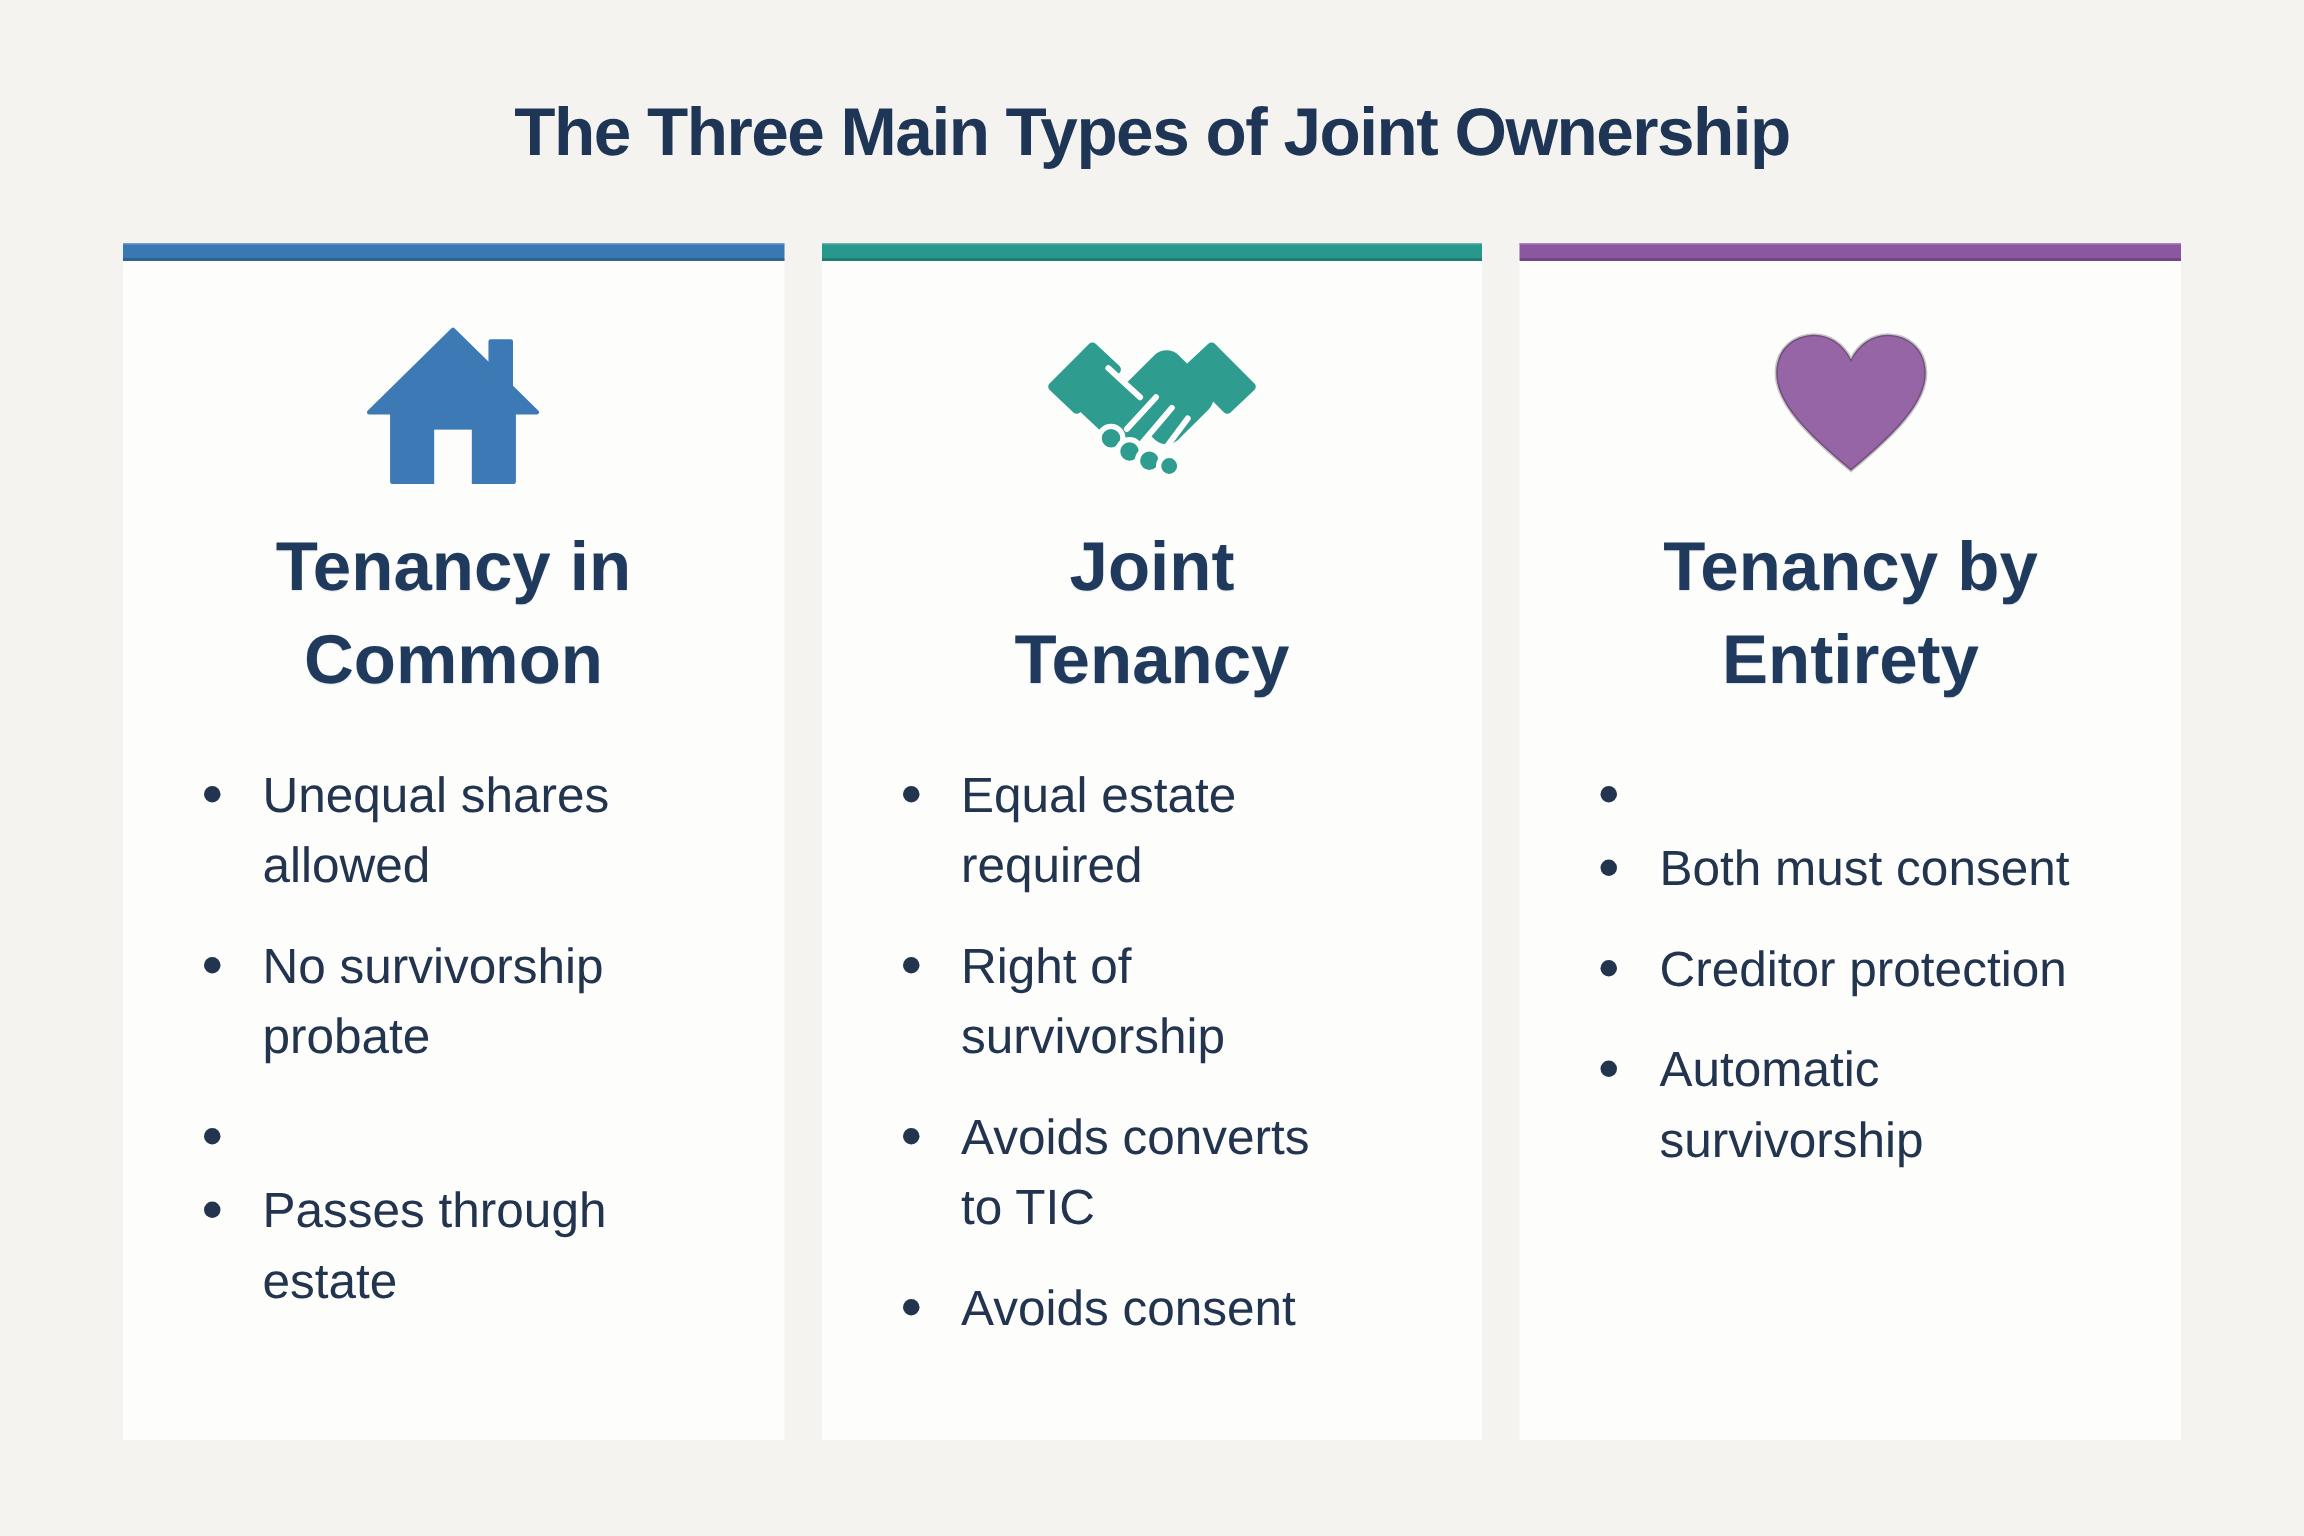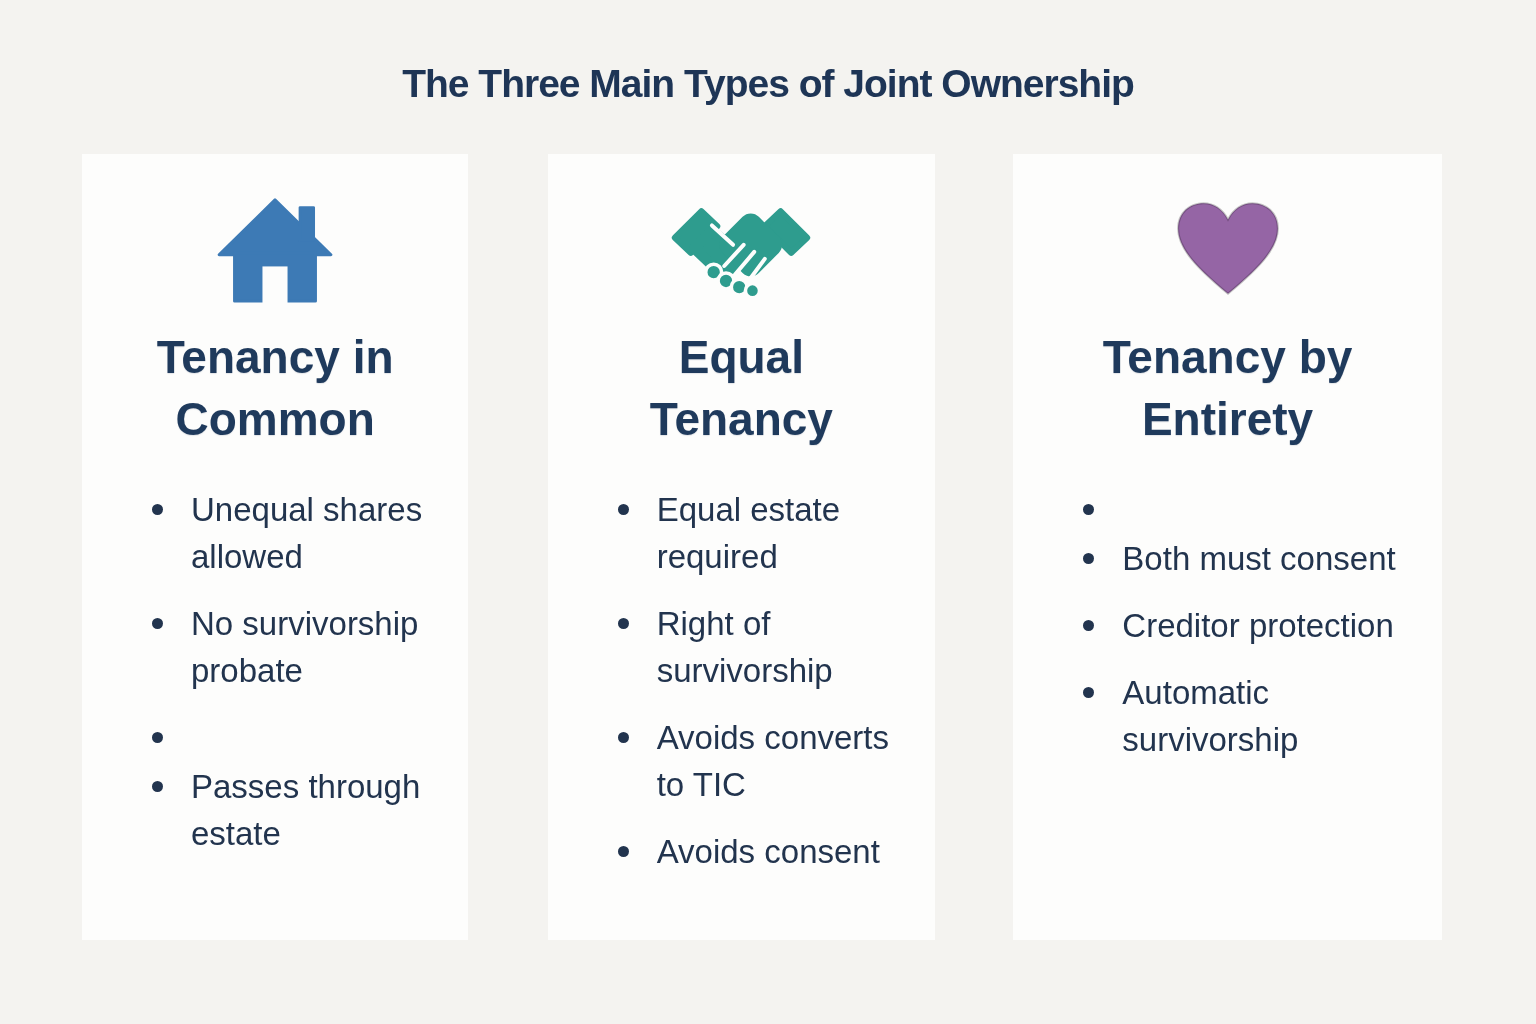--- a/index.html
+++ b/index.html
@@ -7,35 +7,35 @@
     width: 1536px;
     height: 1024px;
     background: #f4f3f0;
     font-family: "Liberation Sans", sans-serif;
     overflow: hidden;
   }
   .page-title {
     margin: 0;
     padding-top: 62px;
     text-align: center;
-    font-size: 39px;
+    font-size: 45px;
     font-weight: 700;
     letter-spacing: -1px;
     color: #1e3556;
   }
   .cards {
     display: flex;
     gap: 25px;
     padding: 0 82px;
     margin-top: 48px;
   }
   .card {
     flex: 1;
     display: flex;
-    flex-direction: row;
+    flex-direction: column;
   }
   .accent-bar {
     height: 12px;
     box-shadow: inset 0 1px 0 rgba(255,255,255,0.28), inset 0 -2px 0 rgba(0,0,0,0.18);
   }
   .card-body {
     background: #fdfdfc;
     height: 786px;
     box-sizing: border-box;
     padding: 40px 30px 0 30px;
@@ -52,21 +52,21 @@
     text-align: center;
     font-size: 46px;
     line-height: 62px;
     font-weight: 700;
     color: #1f3a5c;
     white-space: pre-line;
     text-shadow: 0 1px 1px rgba(30,50,80,0.12);
   }
   ul.bullet-list {
     list-style: none;
-    margin: 16px;
+    margin: 0;
     padding: 0 0 0 24px;
   }
   li.bullet-item {
     display: flex;
     align-items: flex-start;
     margin-bottom: 20px;
   }
   .bullet-dot {
     flex: 0 0 auto;
     width: 11px;
@@ -146,21 +146,21 @@
             <circle cx="98" cy="104" r="8"></circle>
           </g>
           <g stroke="#fdfdfc" stroke-width="4.5" stroke-linecap="round" fill="none">
             <path d="M52 30 L76 52"></path>
             <path d="M88 52 L66 76"></path>
             <path d="M100 60 L78 86"></path>
             <path d="M112 68 L92 95"></path>
           </g>
         </svg>
       </div>
-      <h2 class="card-heading">Equal
+      <h2 class="card-heading">Joint
 Tenancy</h2>
       <ul class="bullet-list">
         <li class="bullet-item">
           <span class="bullet-dot"></span>
           <span class="bullet-text">Equal estate
 required</span>
         </li>
         <li class="bullet-item">
           <span class="bullet-dot"></span>
           <span class="bullet-text">Right of

